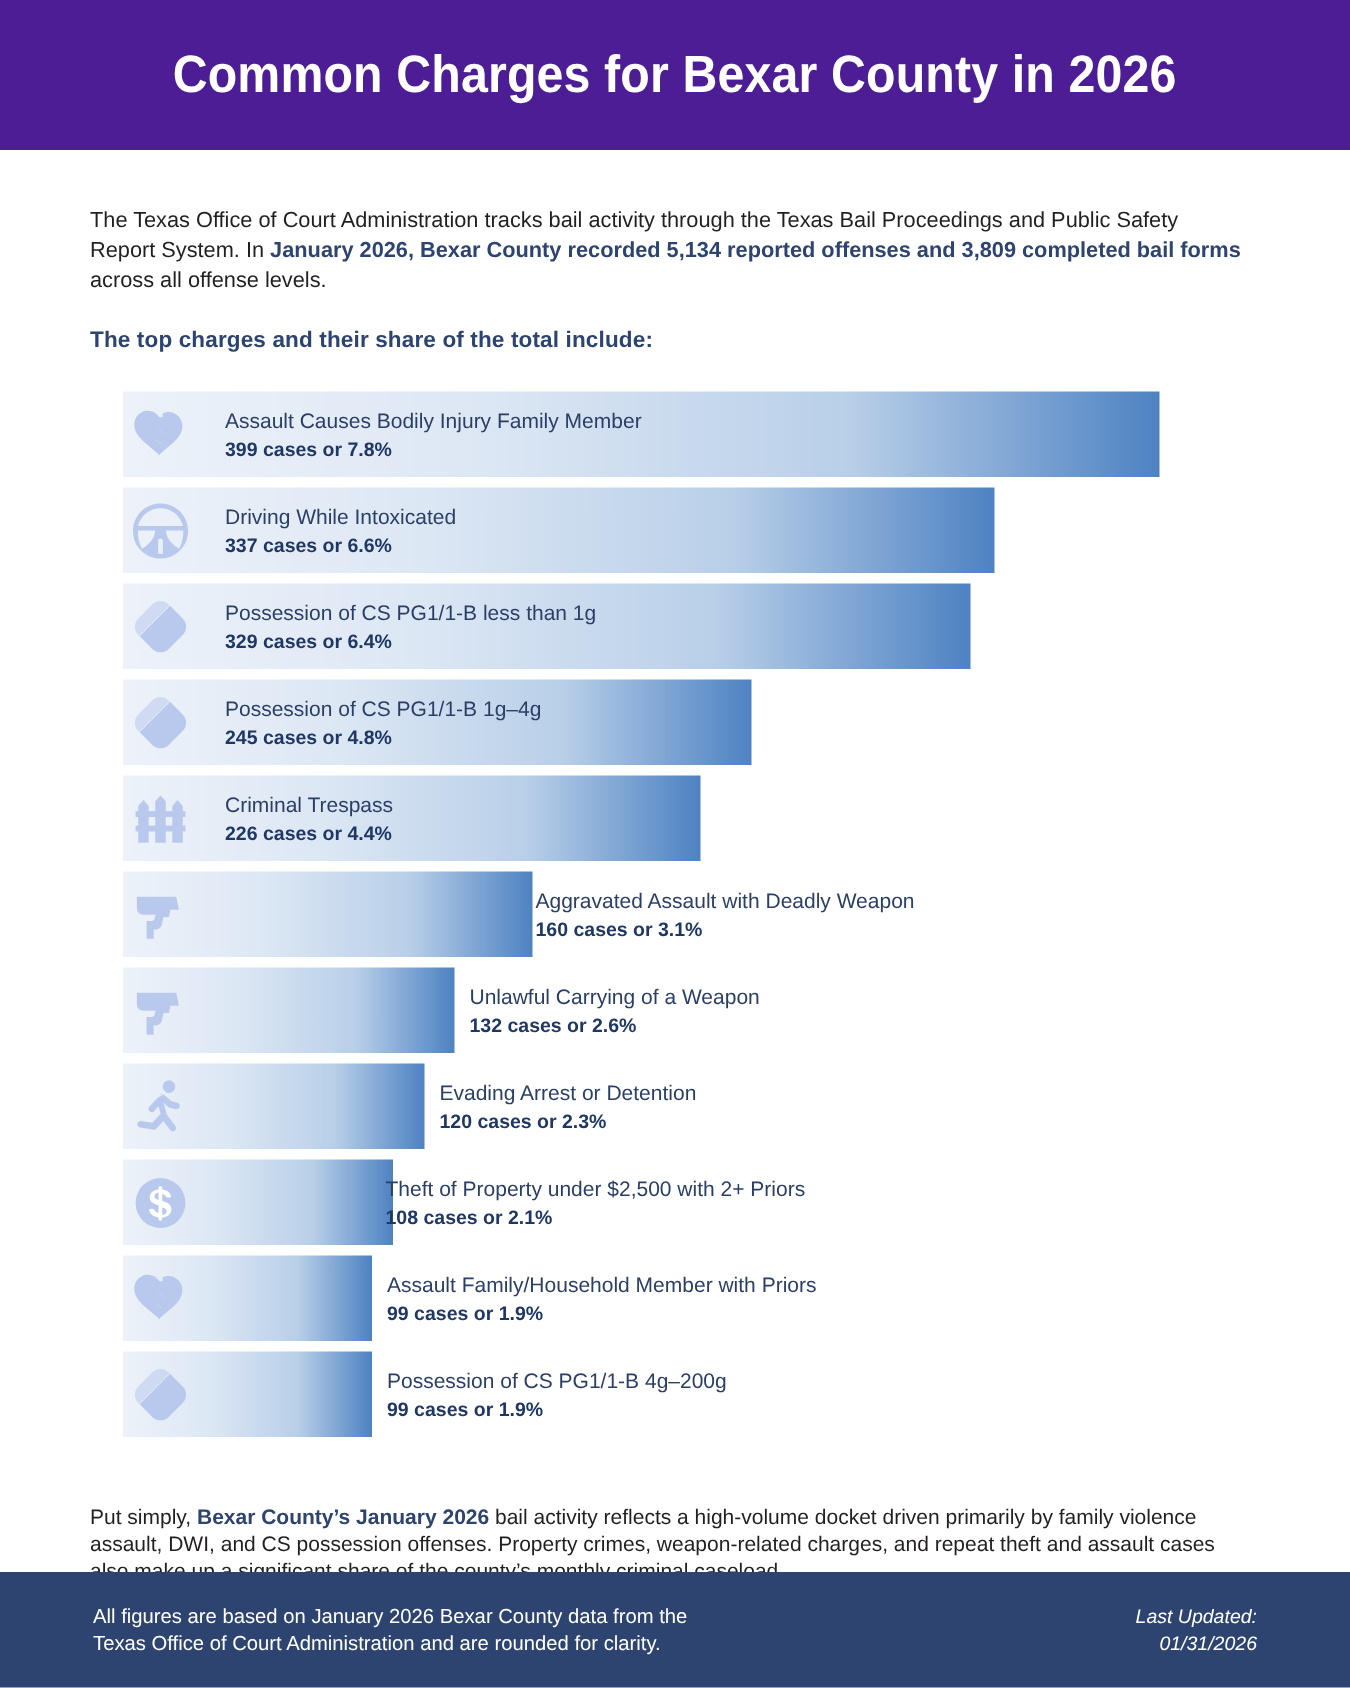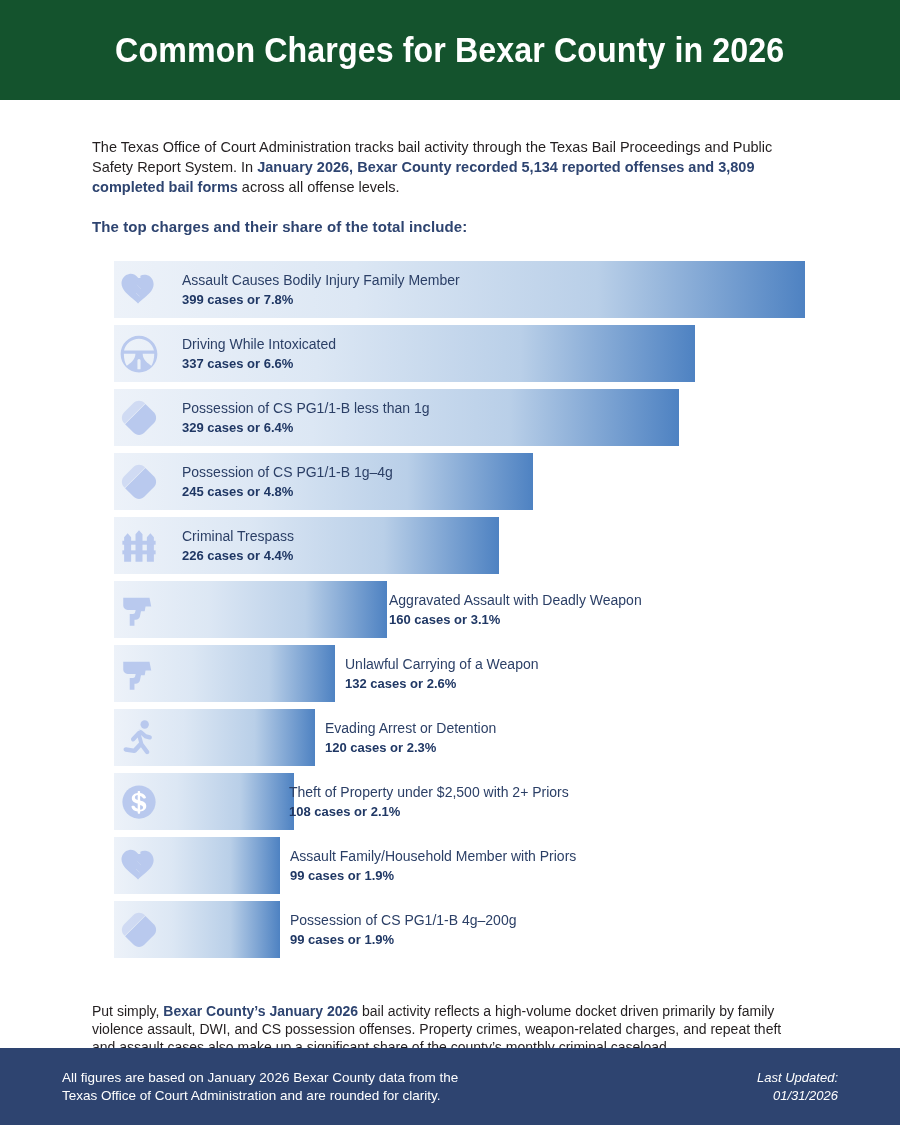--- a/index.html
+++ b/index.html
@@ -11,39 +11,39 @@
     height: 1125px;
     background: #ffffff;
     font-family: "Liberation Sans", sans-serif;
     color: #2b3f66;
     overflow: hidden;
   }
 
   
   .header {
     height: 100px;
-    background: #14532d;
+    background: #4c1d95;
     display: flex;
     align-items: center;
     justify-content: center;
   }
   .header-title {
     color: #ffffff;
     font-size: 35px;
     font-weight: bold;
     letter-spacing: 0.1px;
     font-family: "Liberation Sans Narrow", "Liberation Sans", sans-serif;
     transform: scaleX(0.92);
     transform-origin: center;
     white-space: nowrap;
   }
 
   
   .content {
-    padding: 0 92px;
+    padding: 0 60px;
   }
 
   .intro {
     margin-top: 37px;
     font-size: 14.5px;
     line-height: 20px;
     color: #231f20;
     font-family: "Liberation Sans Narrow", "Liberation Sans", sans-serif;
     max-width: 768px;
   }

